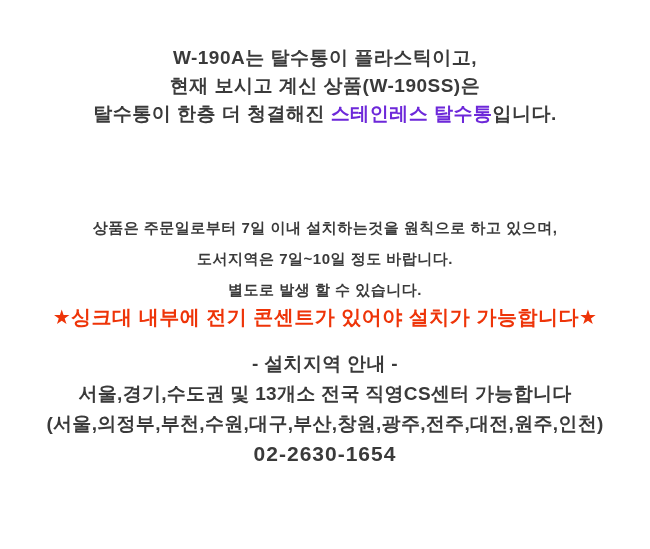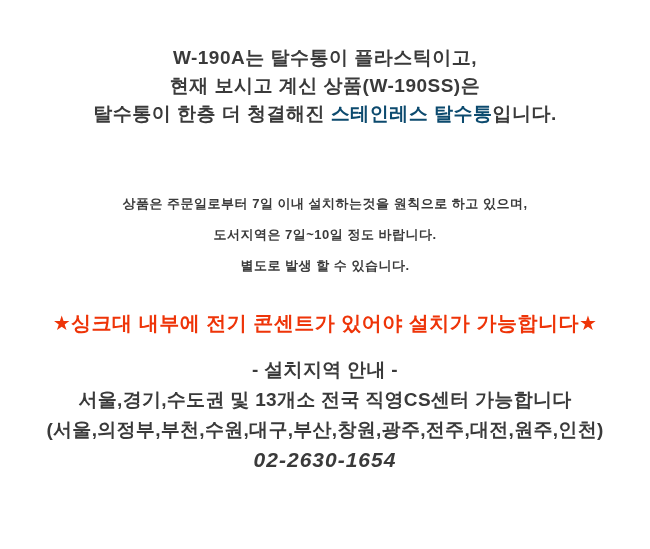--- a/index.html
+++ b/index.html
@@ -26,47 +26,45 @@
   .block {
     margin: 0;
     padding: 0;
   }
   .intro-block {
     font-size: 19px;
     line-height: 28px;
     letter-spacing: 0.5px;
   }
   .shipping-block {
-    margin-top: 60px;
-    font-size: 13px;
+    margin-top: 84px;
+    font-size: 15px;
     line-height: 31px;
     letter-spacing: 0.5px;
     text-align: center;
   }
   .highlight-blue {
-    color: #0c4a6e;
+    color: #6d28d9;
   }
   .warning-block {
-    margin-top: 30px;
     font-size: 20px;
     line-height: 24px;
     font-weight: 700;
     color: #ee3408;
     letter-spacing: 0.5px;
   }
   .area-block {
     margin-top: 20px;
     font-size: 19px;
     line-height: 30px;
     letter-spacing: 0.3px;
   }
   .phone-line {
     font-size: 21px;
     letter-spacing: 1px;
-    font-style: italic;
   }
   .line {
     display: block;
   }
 </style>
 </head>
 <body>
 
 <div class="notice">
 

